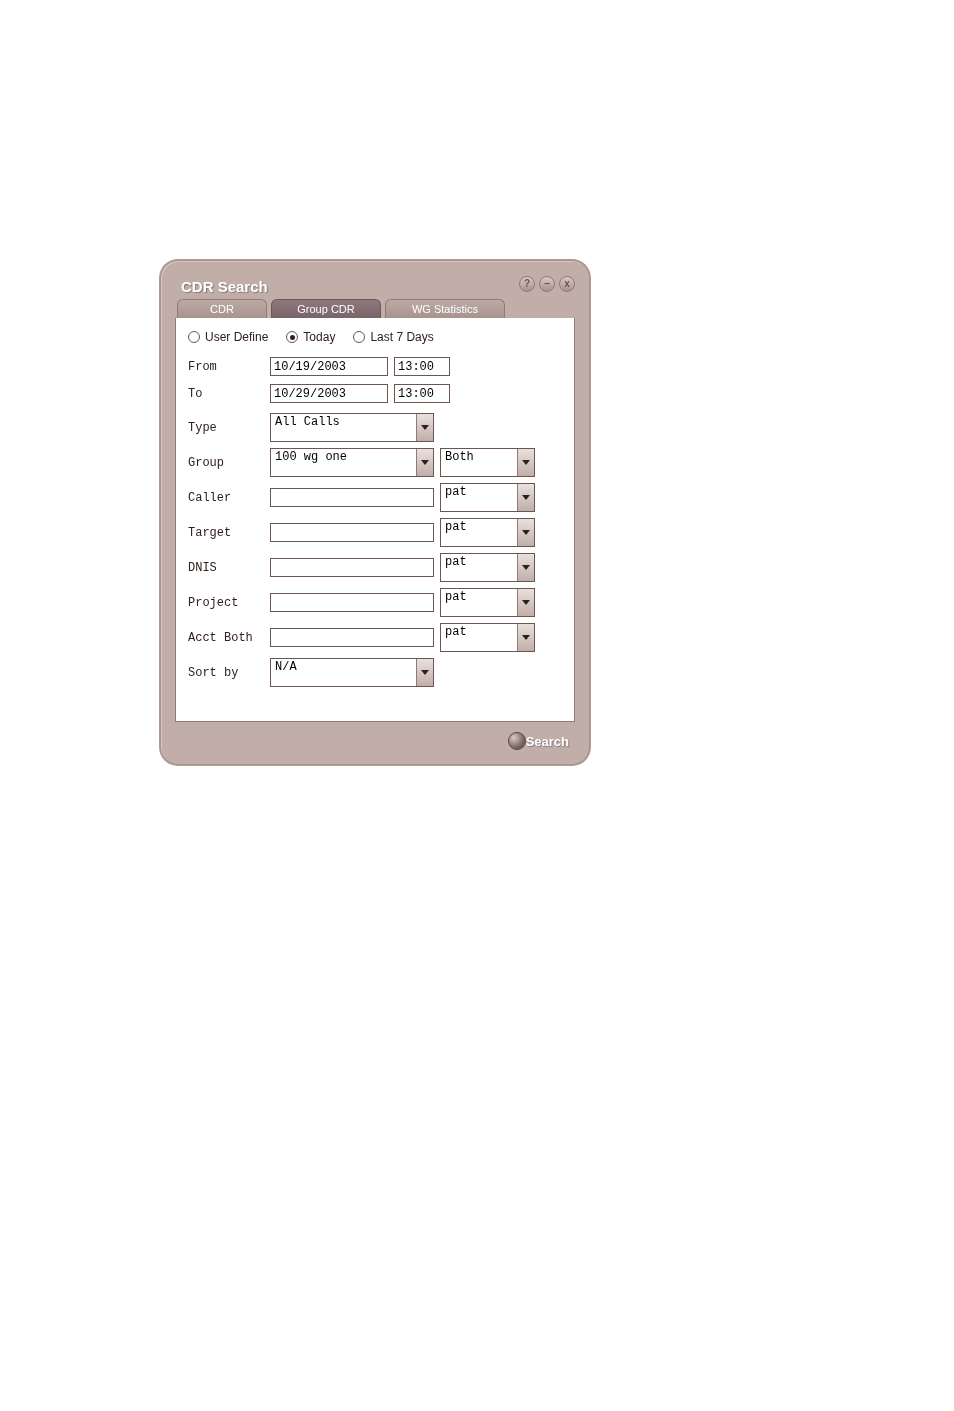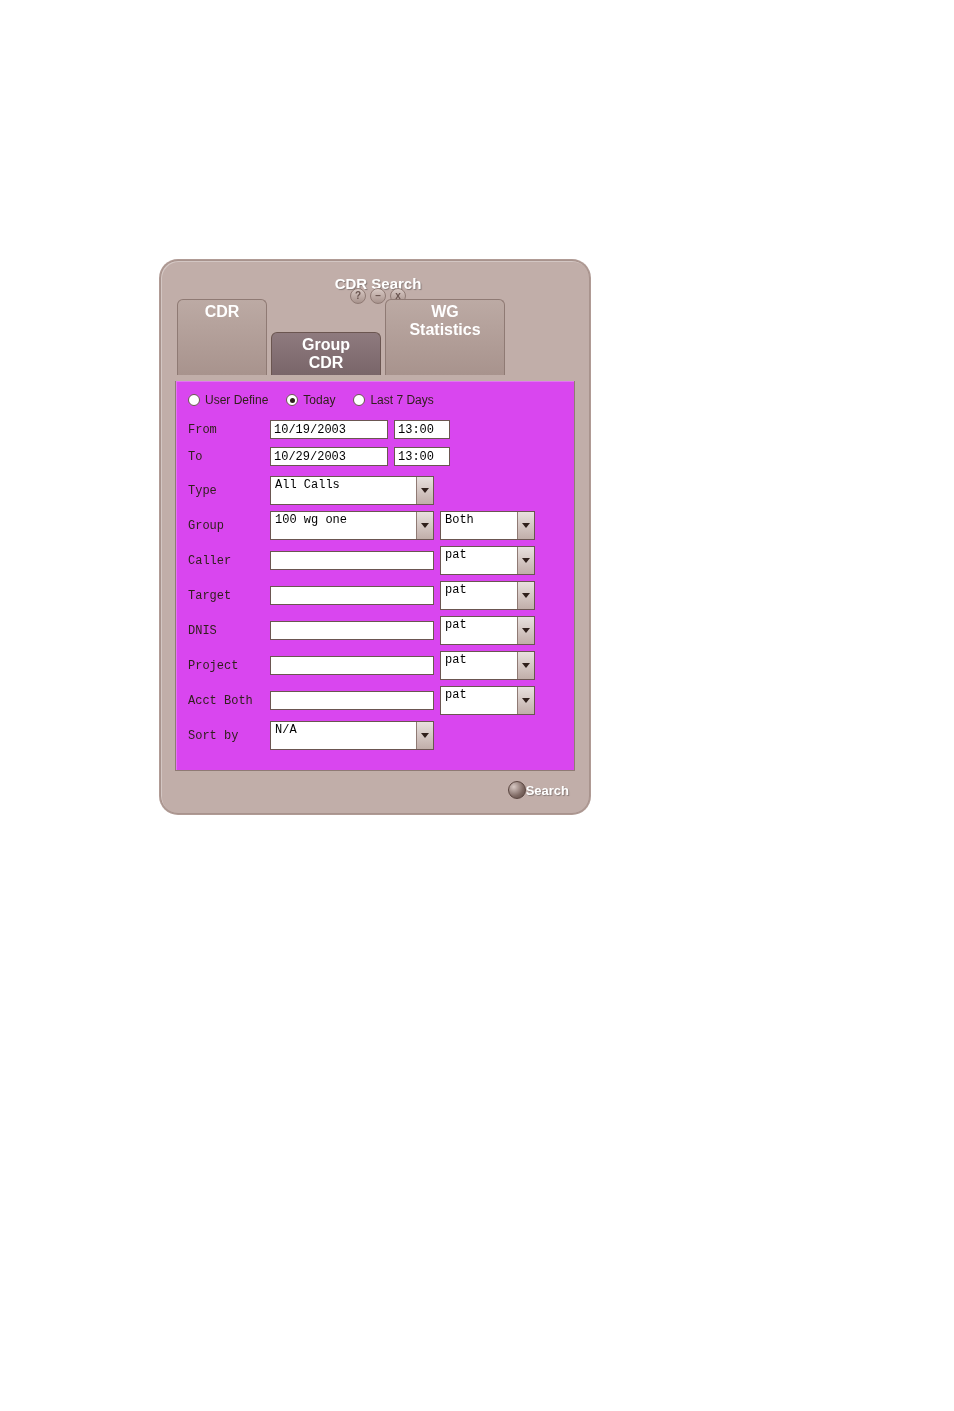--- a/index.html
+++ b/index.html
@@ -20,21 +20,20 @@
       border: 1px solid #a8938d;
       box-shadow: inset 1px 1px 0 rgba(255,255,255,0.3), 0 0 0 1px #b09b95;
       overflow: visible;
     }
     .titlebar {
       height: 36px;
       padding: 14px 14px 0 20px;
       display: flex;
       align-items: center;
       justify-content: space-between;
-      flex-direction: column;
     }
     .title {
       color: #ffffff;
       font-size: 15px;
       font-weight: bold;
       text-shadow: 1px 1px 1px rgba(0,0,0,0.3);
     }
     .controls {
       display: flex;
       gap: 4px;
@@ -56,45 +55,44 @@
     }
     .tabs {
       display: flex;
       padding: 0 16px;
       gap: 4px;
       margin-top: 2px;
     }
     .tab {
       padding: 3px 18px;
       border-radius: 6px 6px 0 0;
-      font-size: 16px;
-      font-weight: bold;
+      font-size: 11px;
+      font-weight: normal;
       cursor: pointer;
       text-align: center;
       position: relative;
     }
     .tab-inactive {
       background: linear-gradient(#bcaaa4, #a8938d);
       color: #ffffff;
       border: 1px solid #8f7a74;
       border-bottom: none;
     }
     .tab-active {
       background: linear-gradient(#8e7a7e, #796569);
       color: #ffffff;
       border: 1px solid #6b5651;
       border-bottom: none;
-      margin-top: 33px;
     }
     .panel {
-      margin: 6px 14px 10px;
-      background: #d946ef;
+      margin: 0 14px 10px;
+      background: #ffffff;
       border: 1px solid #8f7a74;
       border-top: none;
-      padding: 12px 12px 14px;
+      padding: 12px 12px 28px;
       box-shadow: inset 1px 1px 0 rgba(255,255,255,0.25);
     }
     .row {
       display: flex;
       align-items: center;
       margin-bottom: 6px;
       min-height: 21px;
       font-family: Liberation Mono, monospace;
     }
     .radios {

